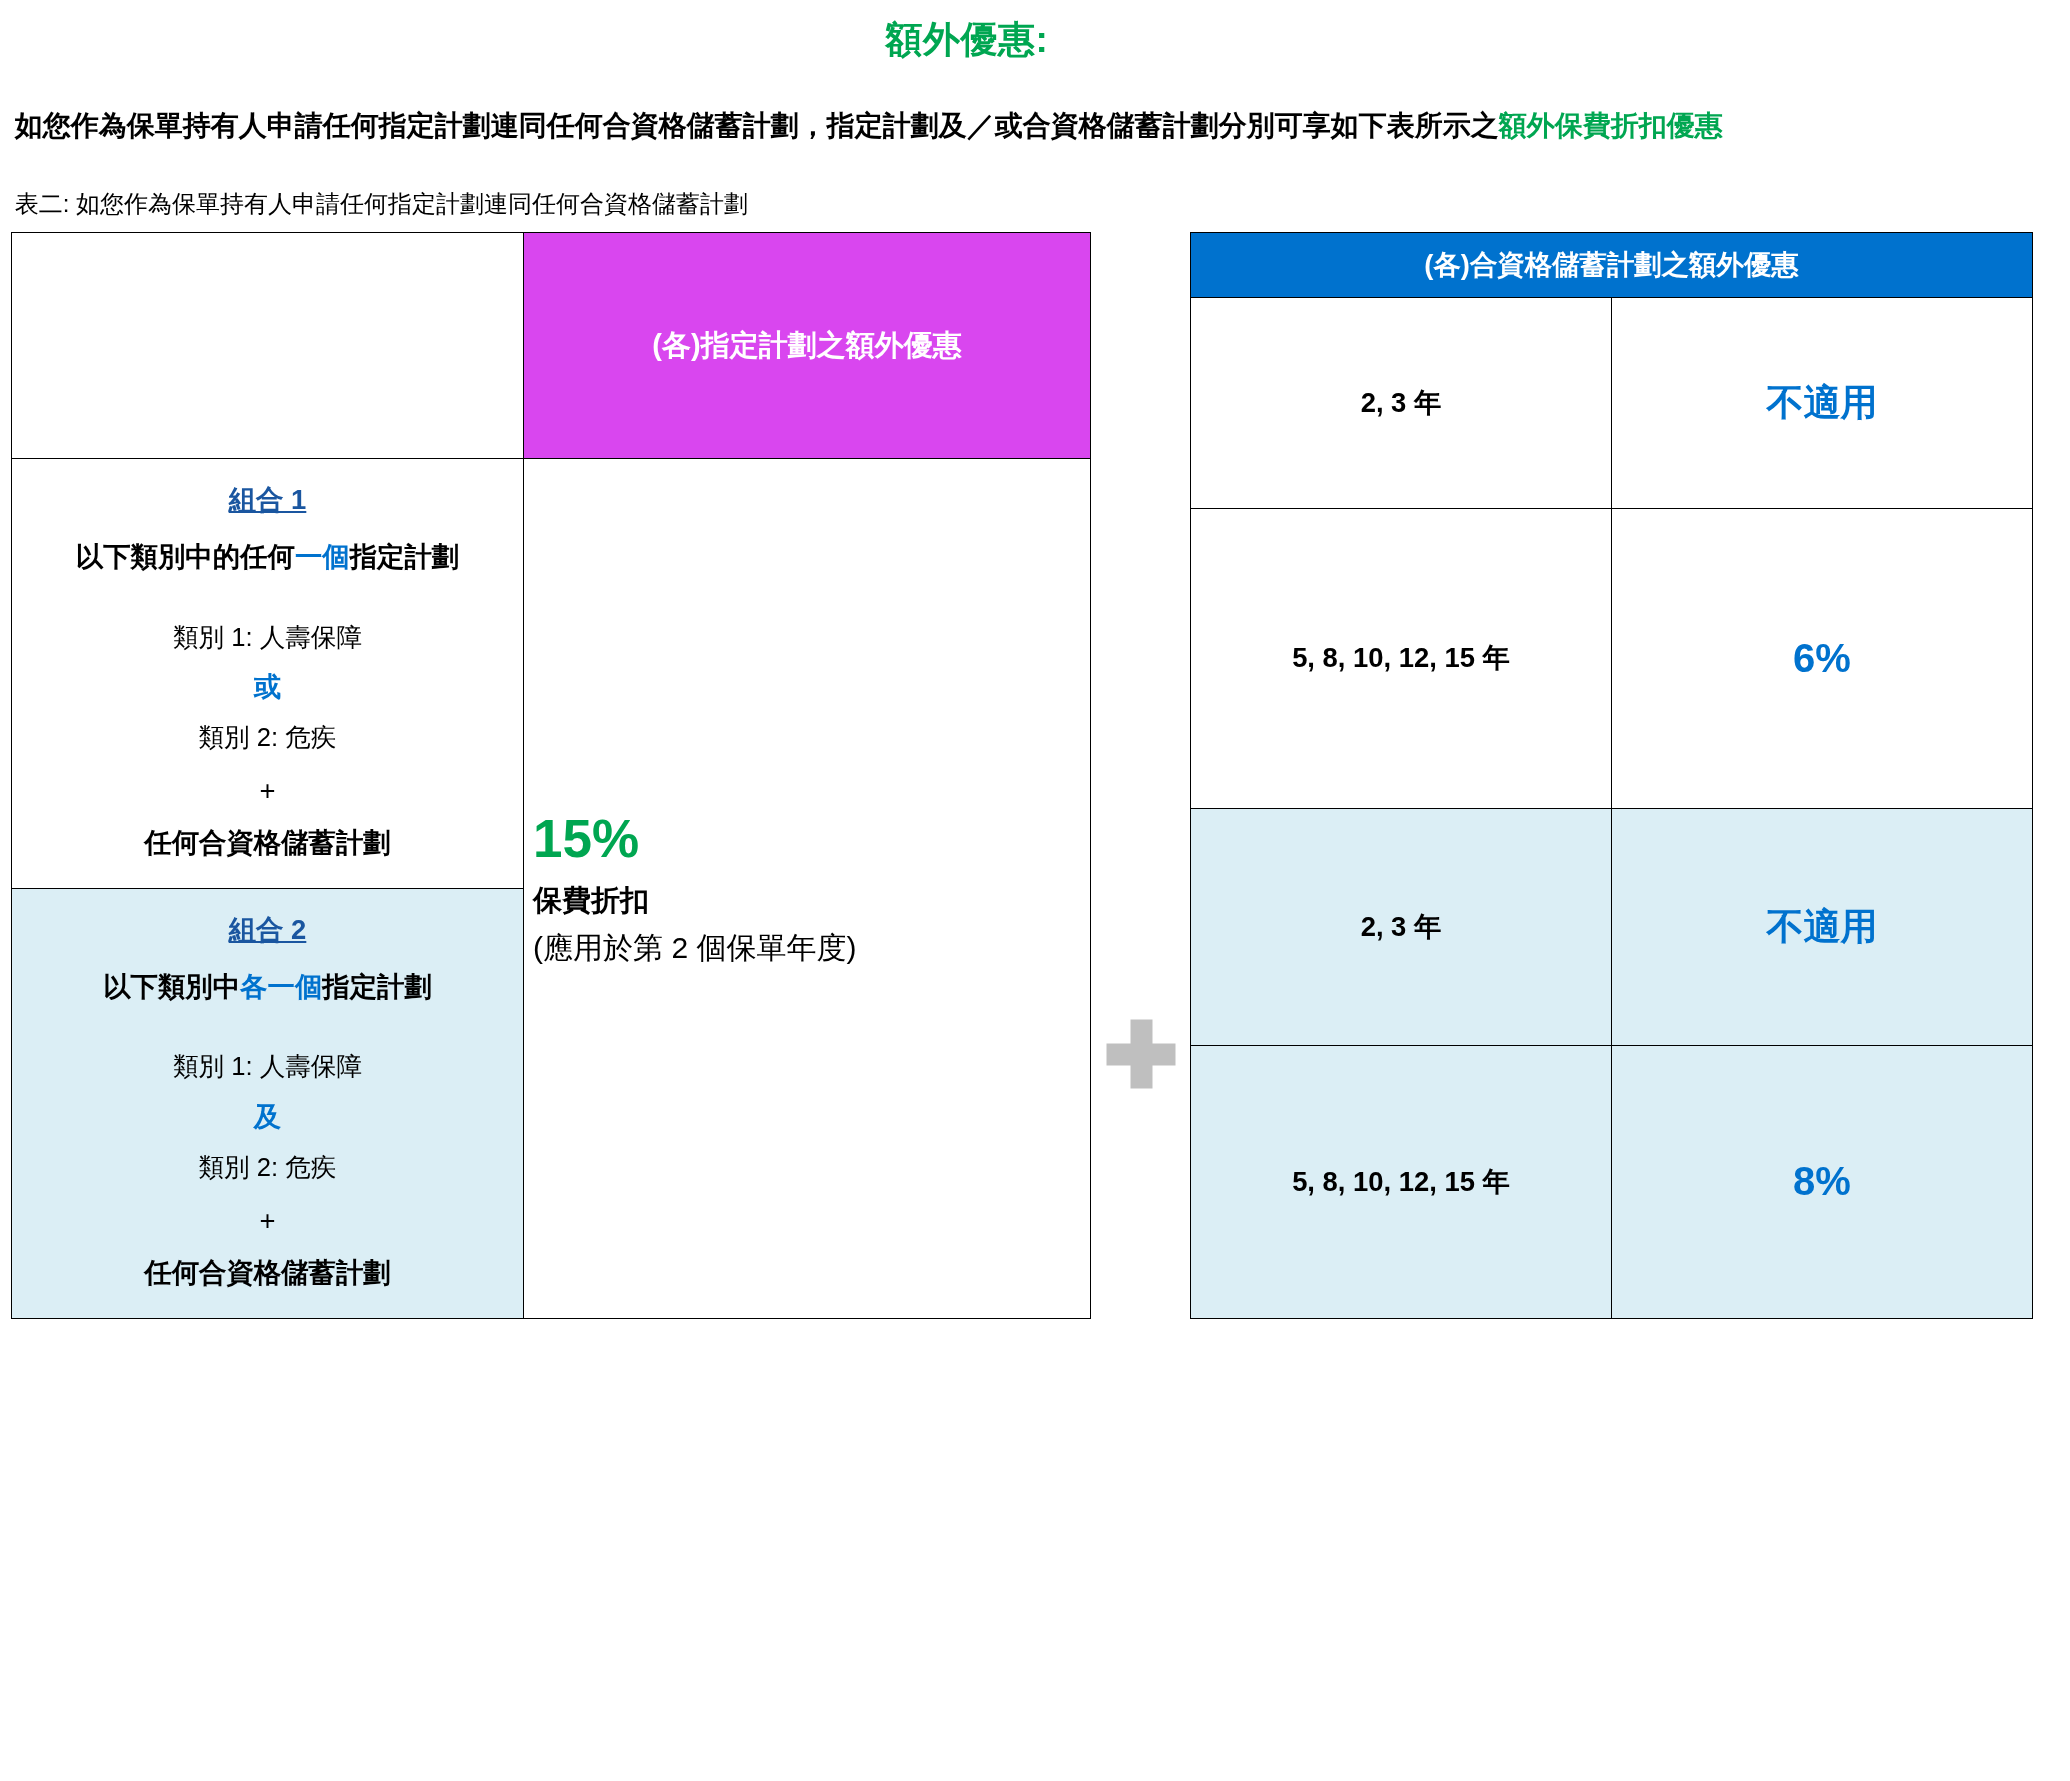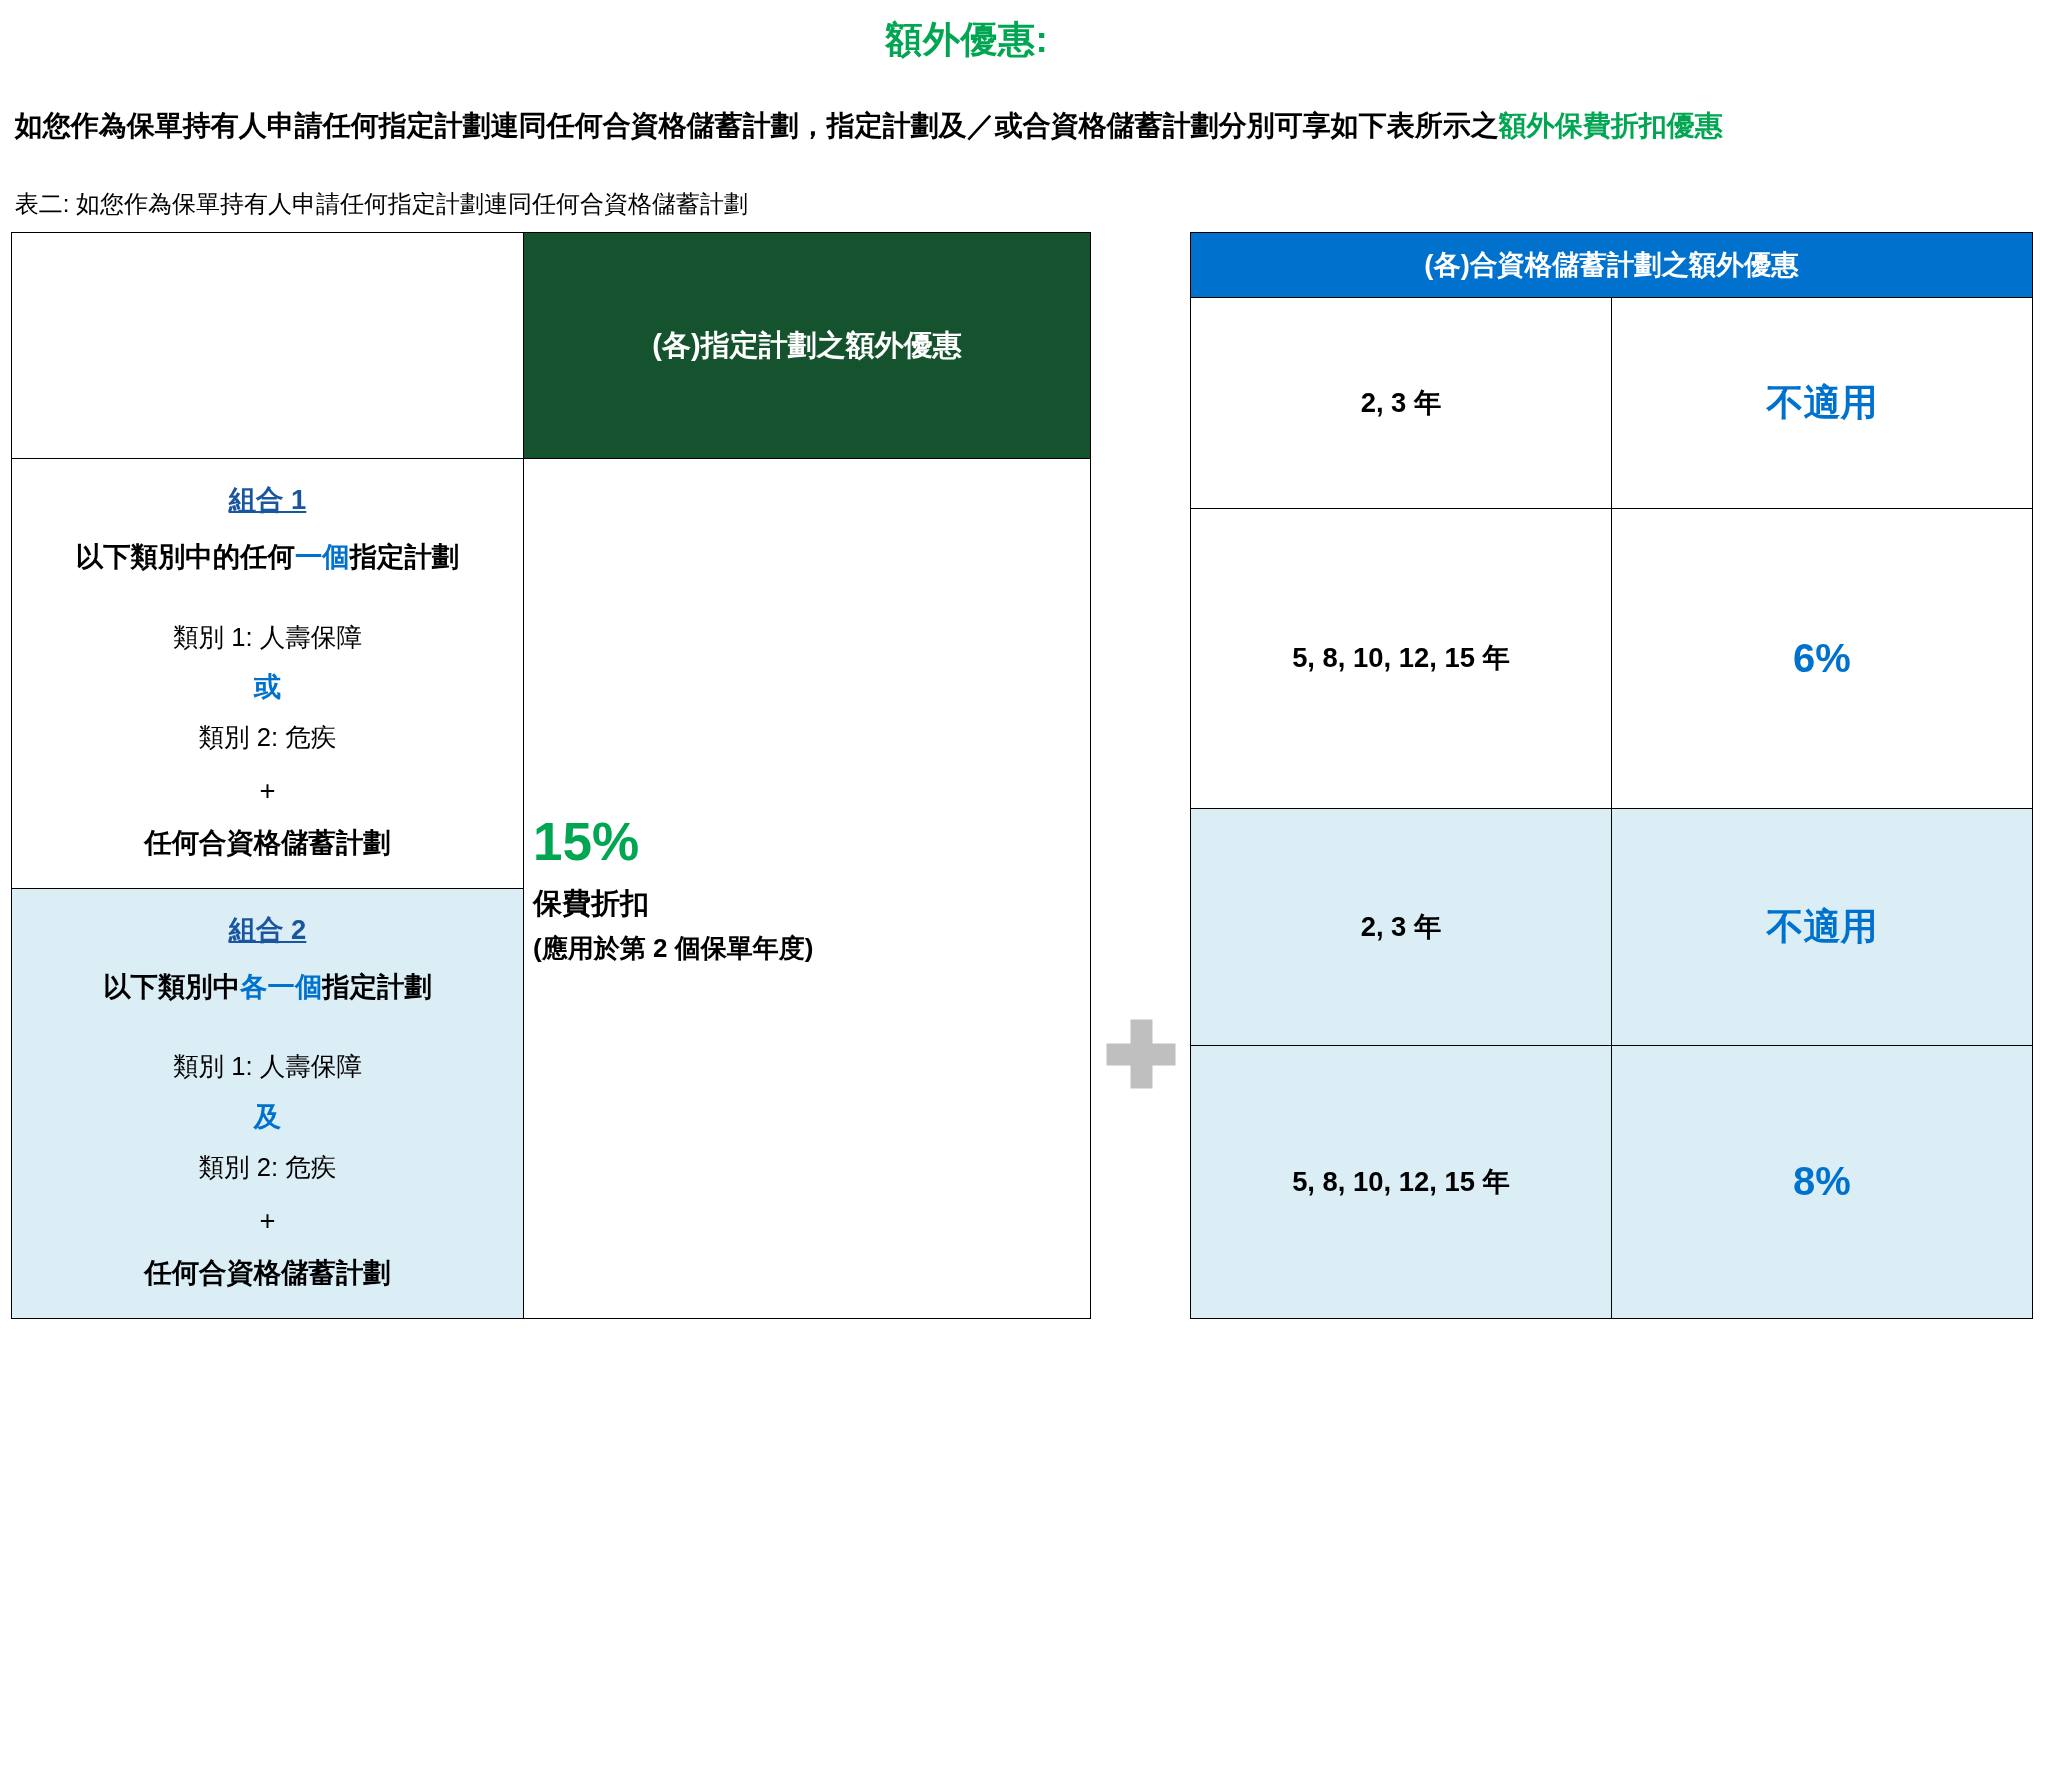--- a/index.html
+++ b/index.html
@@ -99,21 +99,21 @@
   }
 
   td, th {
     border: 1.8px solid #000000;
     vertical-align: middle;
     padding: 0;
   }
 
   
   .hd-green {
-    background: #14532d;
+    background: #d946ef;
     color: #ffffff;
     font-size: 29px;
     font-weight: bold;
     text-align: center;
     height: 225px;
     padding: 0 14.6px;
   }
   .hd-blank {
     background: #ffffff;
     height: 225px;
@@ -194,23 +194,22 @@
     font-size: 53px;
     font-weight: bold;
     line-height: 1.15;
   }
   .mid-sub {
     font-size: 29px;
     font-weight: bold;
     margin-top: 11px;
   }
   .mid-note {
-    font-size: 26px;
+    font-size: 30px;
     margin-top: 7px;
-    font-weight: bold;
   }
 
   
   .term-cell {
     text-align: center;
     font-size: 27.4px;
     font-weight: bold;
     color: #000000;
     padding: 12.8px 7.3px;
   }

